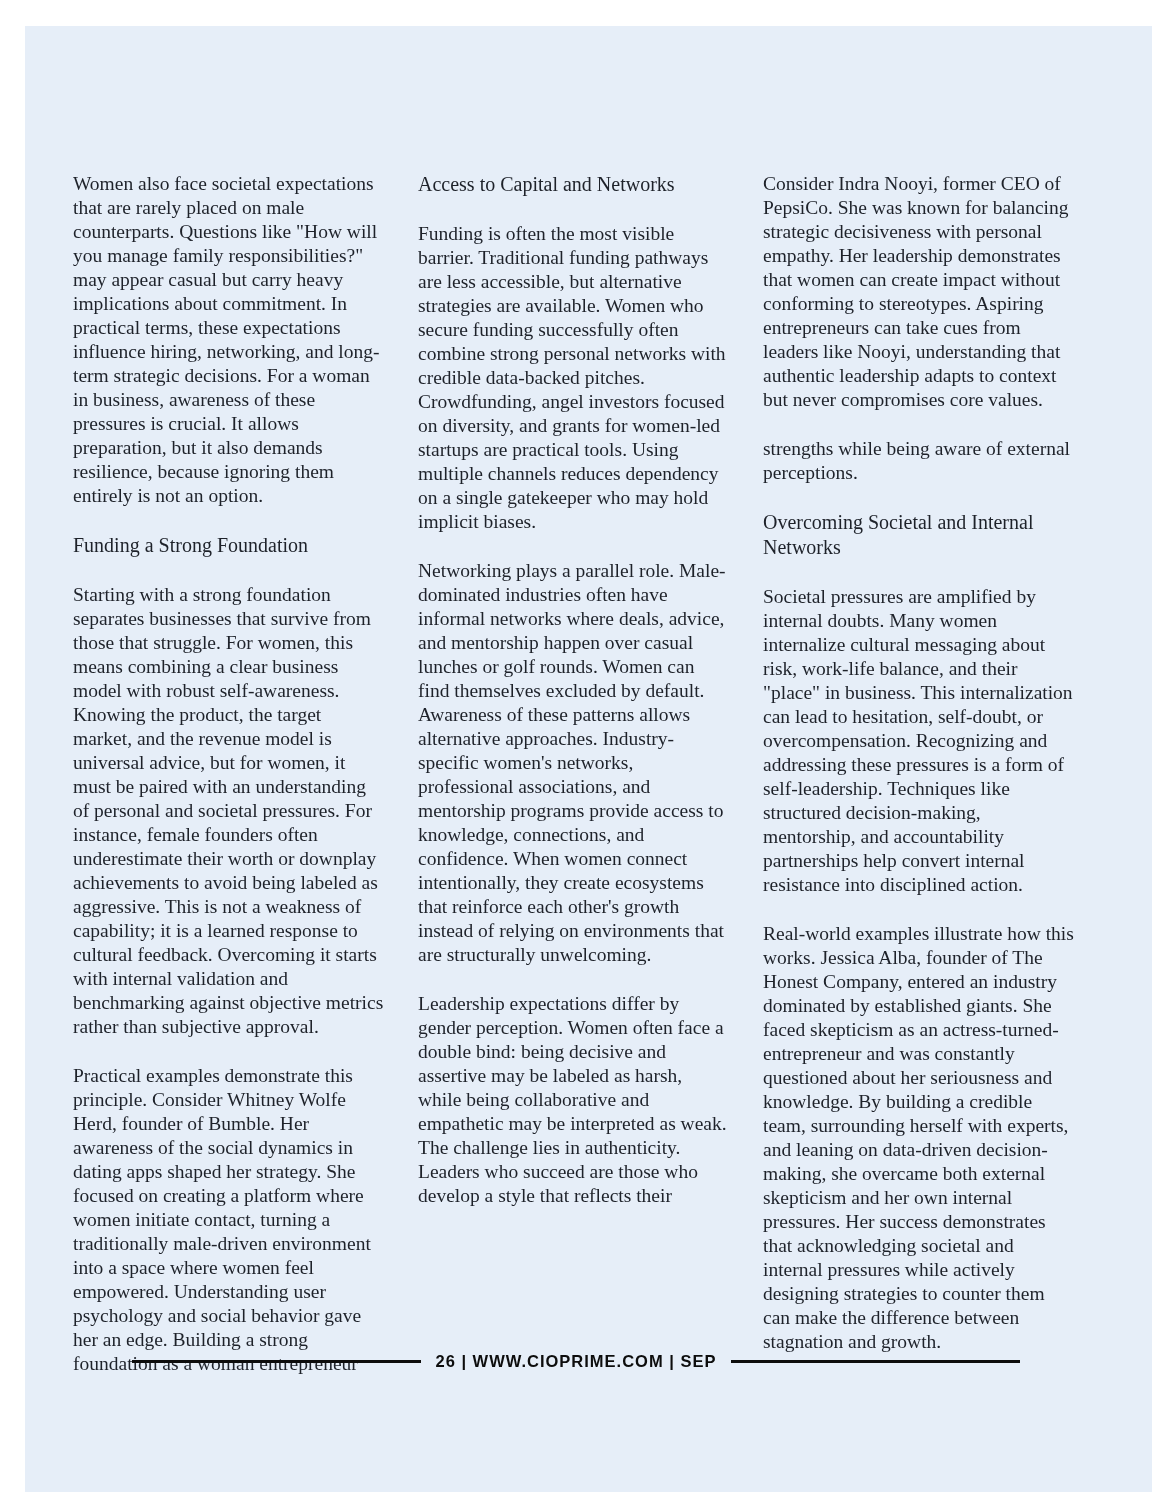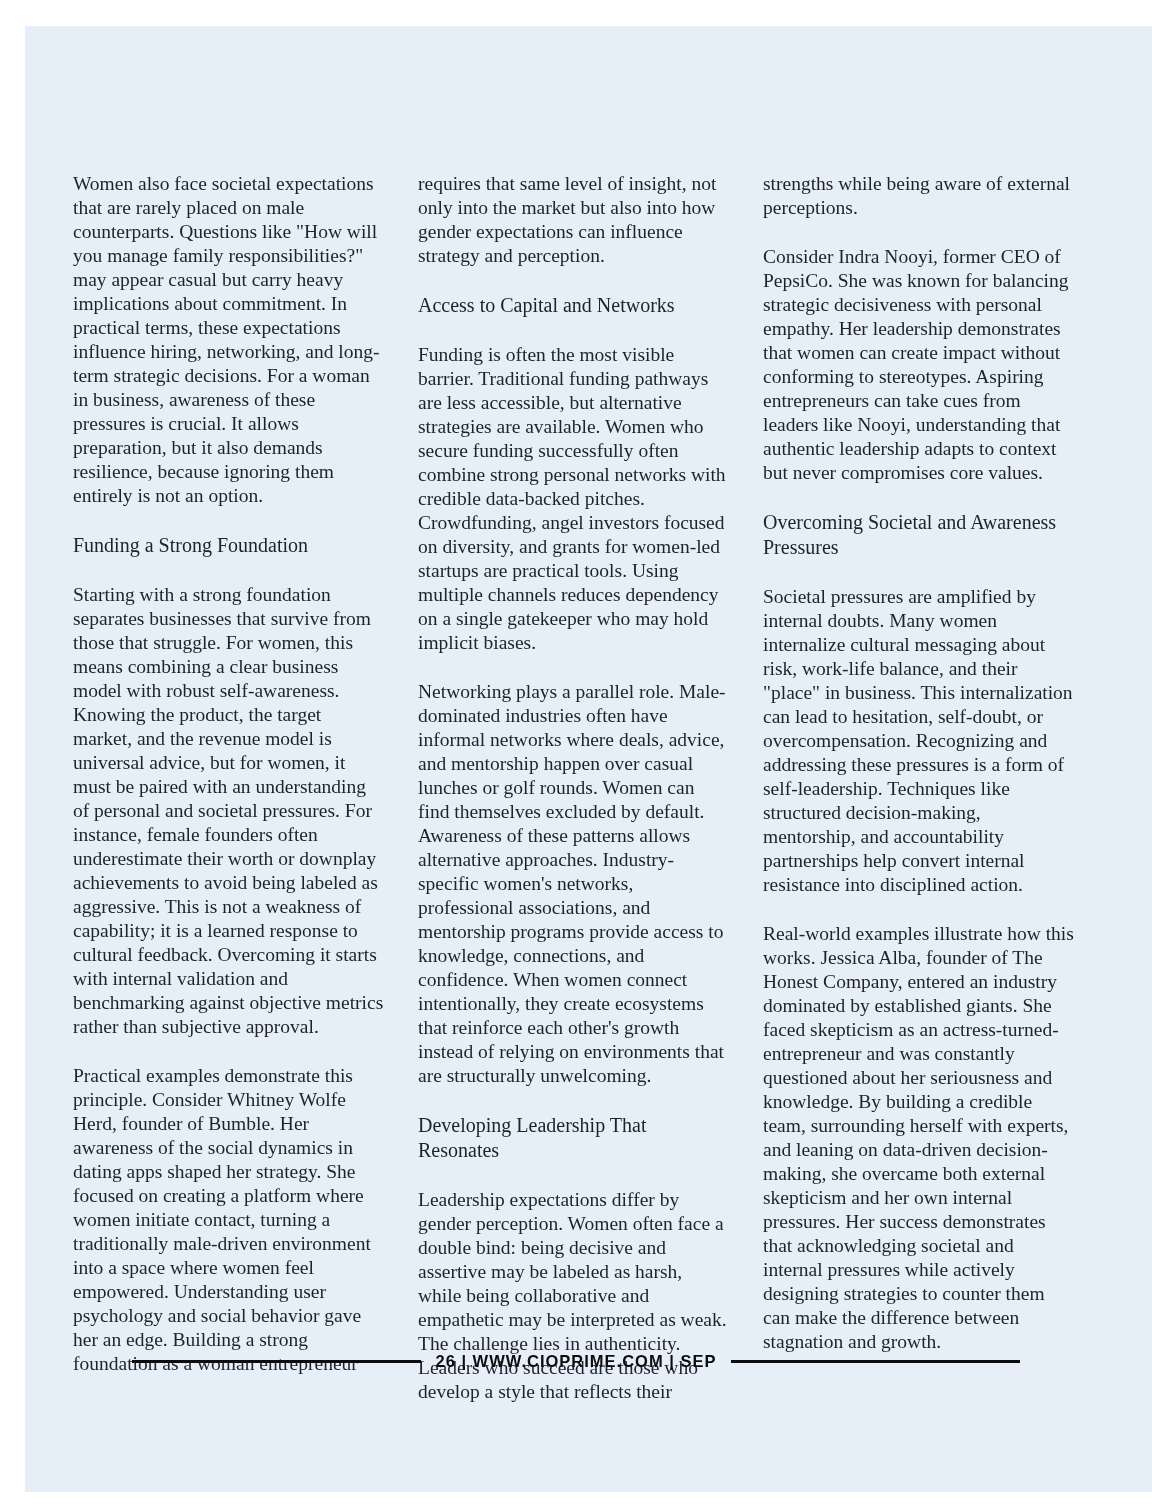--- a/index.html
+++ b/index.html
@@ -64,32 +64,30 @@
   <div class="columns">
 
     <div class="col">
       <p class="para">Women also face societal expectations that are rarely placed on male counterparts. Questions like "How will you manage family responsibilities?" may appear casual but carry heavy implications about commitment. In practical terms, these expectations influence hiring, networking, and long-term strategic decisions. For a woman in business, awareness of these pressures is crucial. It allows preparation, but it also demands resilience, because ignoring them entirely is not an option.</p>
       <h3 class="heading">Funding a Strong Foundation</h3>
       <p class="para">Starting with a strong foundation separates businesses that survive from those that struggle. For women, this means combining a clear business model with robust self-awareness. Knowing the product, the target market, and the revenue model is universal advice, but for women, it must be paired with an understanding of personal and societal pressures. For instance, female founders often underestimate their worth or downplay achievements to avoid being labeled as aggressive. This is not a weakness of capability; it is a learned response to cultural feedback. Overcoming it starts with internal validation and benchmarking against objective metrics rather than subjective approval.</p>
       <p class="para">Practical examples demonstrate this principle. Consider Whitney Wolfe Herd, founder of Bumble. Her awareness of the social dynamics in dating apps shaped her strategy. She focused on creating a platform where women initiate contact, turning a traditionally male-driven environment into a space where women feel empowered. Understanding user psychology and social behavior gave her an edge. Building a strong foundation as a woman entrepreneur</p>
     </div>
 
     <div class="col">
-      <p class="para">requires that same level of insight, not only into the market but also into how gender expectations can influence strategy and perception.</p>
       <h3 class="heading">Access to Capital and Networks</h3>
       <p class="para">Funding is often the most visible barrier. Traditional funding pathways are less accessible, but alternative strategies are available. Women who secure funding successfully often combine strong personal networks with credible data-backed pitches. Crowdfunding, angel investors focused on diversity, and grants for women-led startups are practical tools. Using multiple channels reduces dependency on a single gatekeeper who may hold implicit biases.</p>
       <p class="para">Networking plays a parallel role. Male-dominated industries often have informal networks where deals, advice, and mentorship happen over casual lunches or golf rounds. Women can find themselves excluded by default. Awareness of these patterns allows alternative approaches. Industry-specific women's networks, professional associations, and mentorship programs provide access to knowledge, connections, and confidence. When women connect intentionally, they create ecosystems that reinforce each other's growth instead of relying on environments that are structurally unwelcoming.</p>
-      <h3 class="heading">Developing Leadership That Resonates</h3>
       <p class="para">Leadership expectations differ by gender perception. Women often face a double bind: being decisive and assertive may be labeled as harsh, while being collaborative and empathetic may be interpreted as weak. The challenge lies in authenticity. Leaders who succeed are those who develop a style that reflects their</p>
     </div>
 
     <div class="col">
+      <p class="para">Consider Indra Nooyi, former CEO of PepsiCo. She was known for balancing strategic decisiveness with personal empathy. Her leadership demonstrates that women can create impact without conforming to stereotypes. Aspiring entrepreneurs can take cues from leaders like Nooyi, understanding that authentic leadership adapts to context but never compromises core values.</p>
       <p class="para">strengths while being aware of external perceptions.</p>
-      <p class="para">Consider Indra Nooyi, former CEO of PepsiCo. She was known for balancing strategic decisiveness with personal empathy. Her leadership demonstrates that women can create impact without conforming to stereotypes. Aspiring entrepreneurs can take cues from leaders like Nooyi, understanding that authentic leadership adapts to context but never compromises core values.</p>
-      <h3 class="heading">Overcoming Societal and Awareness Pressures</h3>
+      <h3 class="heading">Overcoming Societal and Internal Networks</h3>
       <p class="para">Societal pressures are amplified by internal doubts. Many women internalize cultural messaging about risk, work-life balance, and their "place" in business. This internalization can lead to hesitation, self-doubt, or overcompensation. Recognizing and addressing these pressures is a form of self-leadership. Techniques like structured decision-making, mentorship, and accountability partnerships help convert internal resistance into disciplined action.</p>
       <p class="para">Real-world examples illustrate how this works. Jessica Alba, founder of The Honest Company, entered an industry dominated by established giants. She faced skepticism as an actress-turned-entrepreneur and was constantly questioned about her seriousness and knowledge. By building a credible team, surrounding herself with experts, and leaning on data-driven decision-making, she overcame both external skepticism and her own internal pressures. Her success demonstrates that acknowledging societal and internal pressures while actively designing strategies to counter them can make the difference between stagnation and growth.</p>
     </div>
 
   </div>
 
   <div class="footer">
     <span class="footer-rule" style="background: rgb(13, 13, 13);"></span>
     <span class="footer-text">26 | WWW.CIOPRIME.COM | SEP</span>
     <span class="footer-rule" style="background: rgb(13, 13, 13);"></span>

